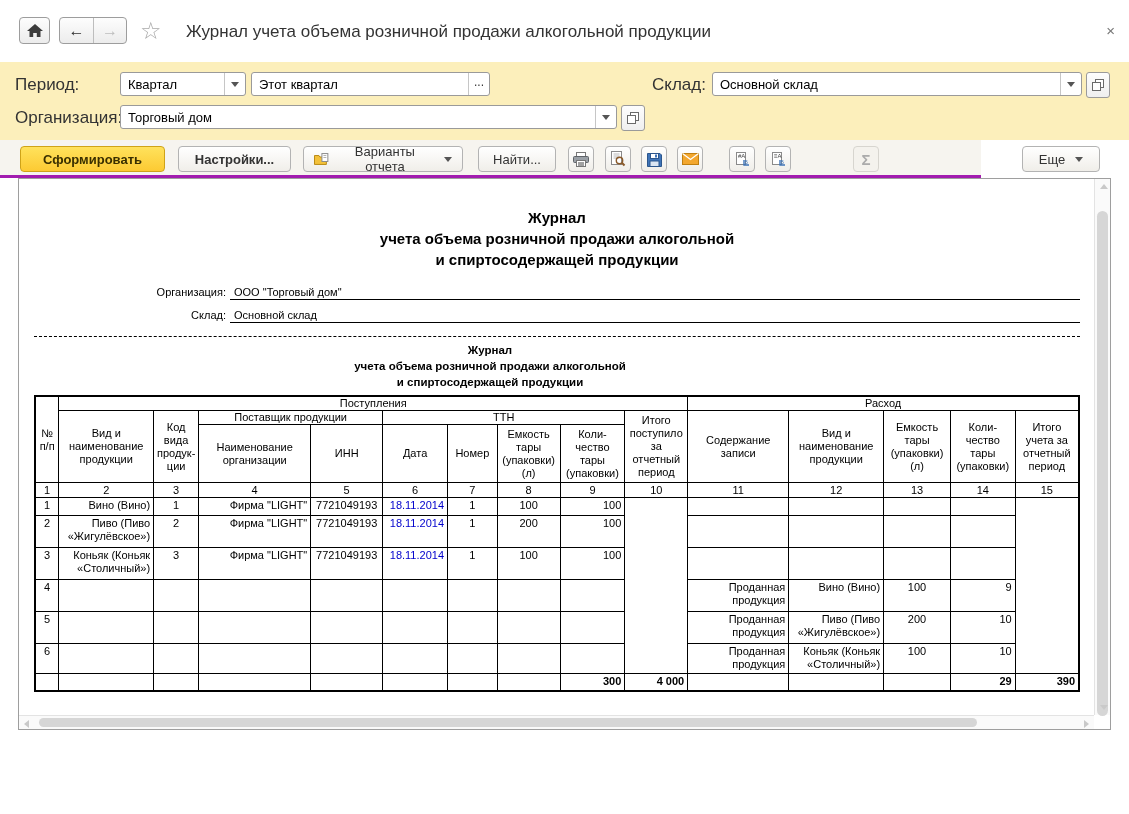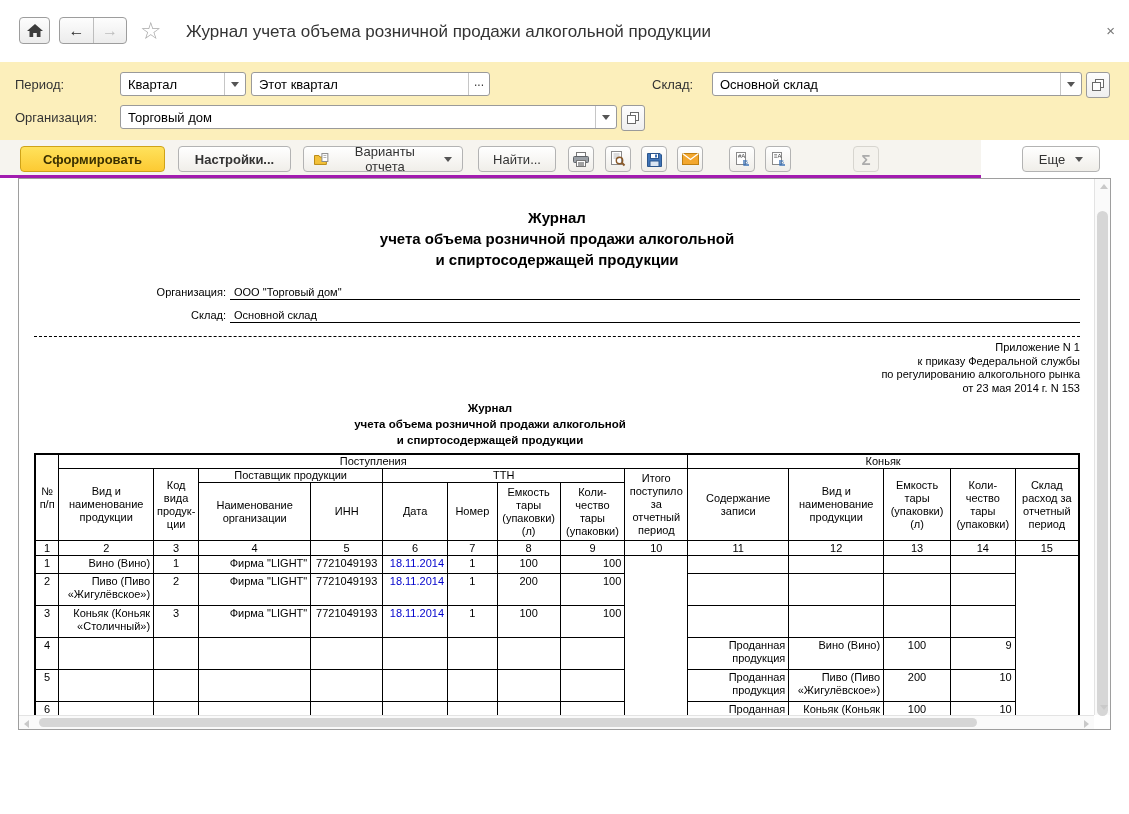--- a/index.html
+++ b/index.html
@@ -14,21 +14,21 @@
     border:1px solid #9d9d9d; border-radius:4px; overflow:hidden; background:linear-gradient(#fdfdfd,#ececec); }
   .navgroup .nav { width:33px; display:flex; align-items:center; justify-content:center;
     font-size:16px; font-weight:bold; color:#2e2e2e; }
   .navgroup .nav + .nav { border-left:1px solid #bdbdbd; color:#bdbdbd; }
   .star { position:absolute; left:140px; top:17px; font-size:24px; color:#a9a9a9; line-height:27px; }
   .win-title { position:absolute; left:186px; top:22px; font-size:17px; color:#333; font-weight:normal; white-space:nowrap; }
   .win-close { position:absolute; right:14px; top:24px; font-size:15px; color:#777; cursor:default; line-height:14px; }
 
   
   .filters { position:absolute; left:0; top:62px; width:1129px; height:78px; background:var(--filter-bg,#fcefbb); }
-  .flabel { position:absolute; font-size:13px; color:#333; line-height:26px; }
+  .flabel { position:absolute; font-size:17px; color:#333; line-height:26px; }
   .combo { position:absolute; height:24px; display:flex; background:#fff; border:1px solid #9a9a9a; border-radius:3px; font-size:13px; color:#000; }
   .combo .val { flex:1; padding:4px 7px 0 7px; white-space:nowrap; overflow:hidden; }
   .combo .seg { width:21px; border-left:1px solid #c6c6c6; display:flex; align-items:center; justify-content:center; }
   .arrow-down { width:0; height:0; border-left:4px solid transparent; border-right:4px solid transparent; border-top:5px solid #555; }
   .combo .dots { font-size:12px; color:#333; padding-bottom:4px; }
   .sq-btn { position:absolute; width:24px; height:26px; background:linear-gradient(#fdfdfd,#efefef);
     border:1px solid #9a9a9a; border-radius:3px; display:flex; align-items:center; justify-content:center; }
 
   
   .toolbar { position:absolute; left:0; top:140px; width:981px; height:38px; background:var(--toolbar-bg,#f6f4ef); border-bottom:3px solid #a21caf; }
@@ -229,26 +229,20 @@
         <div class="lab">Организация:</div>
         <div class="underl">ООО "Торговый дом"</div>
       </div>
       <div class="fieldline" style="margin-top:9px;">
         <div class="lab">Склад:</div>
         <div class="underl">Основной склад</div>
       </div>
 
       <div class="dashline"></div>
 
-      <div class="appendix">
-        <div>Приложение N 1</div>
-        <div>к приказу Федеральной службы</div>
-        <div>по регулированию алкогольного рынка</div>
-        <div>от 23 мая 2014 г. N 153</div>
-      </div>
 
       <div class="subtitle">
         <div>Журнал</div>
         <div>учета объема розничной продажи алкогольной</div>
         <div>и спиртосодержащей продукции</div>
       </div>
 
       <table class="rep">
         <colgroup>
           <col style="width:24px">
@@ -264,33 +258,33 @@
             <col style="width:102px">
             <col style="width:95px">
           <col style="width:67px">
             <col style="width:65px">
             <col style="width:64px">
         </colgroup>
         <thead>
           <tr class="hrow1">
             <td rowspan="3">№ п/п</td>
             <td colspan="9">Поступления</td>
-            <td colspan="5">Коньяк</td>
+            <td colspan="5">Расход</td>
           </tr>
           <tr class="hrow2">
             <td rowspan="2">Вид и наименование продукции</td>
             <td rowspan="2">Код вида продук-ции</td>
             <td colspan="2">Поставщик продукции</td>
             <td colspan="4">ТТН</td>
             <td rowspan="2">Итого поступило за отчетный период</td>
             <td rowspan="2">Содержание записи</td>
             <td rowspan="2">Вид и наименование продукции</td>
             <td rowspan="2">Емкость тары (упаковки) (л)</td>
             <td rowspan="2">Коли-чество тары (упаковки)</td>
-            <td rowspan="2">Склад расход за отчетный период</td>
+            <td rowspan="2">Итого учета за отчетный период</td>
           </tr>
           <tr class="hrow3">
             <td>Наименование организации</td>
             <td>ИНН</td>
             <td>Дата</td>
             <td>Номер</td>
             <td>Емкость тары (упаковки) (л)</td>
             <td>Коли-чество тары (упаковки)</td>
           </tr>
           <tr class="hrow4" id="col-numbers">

